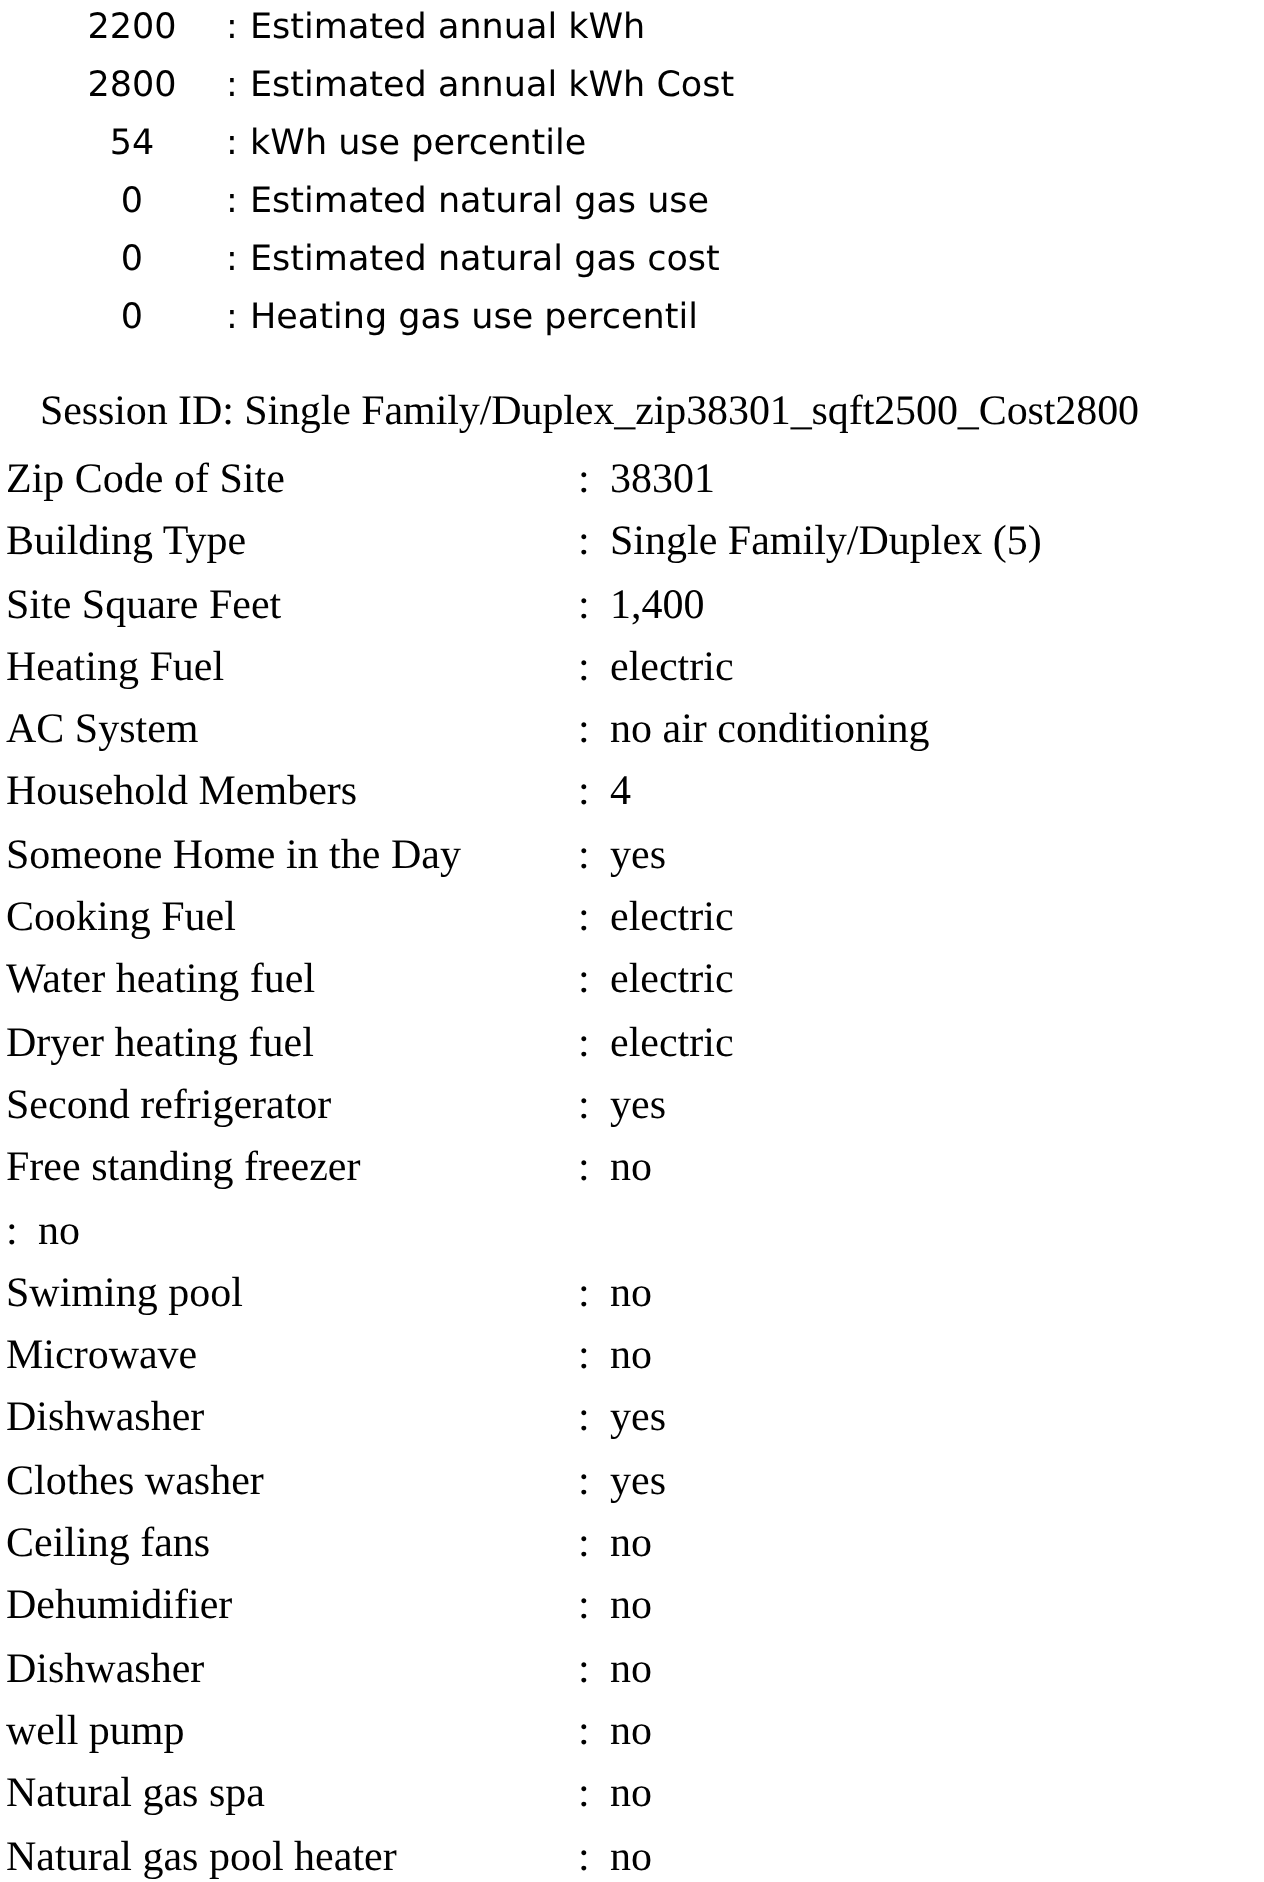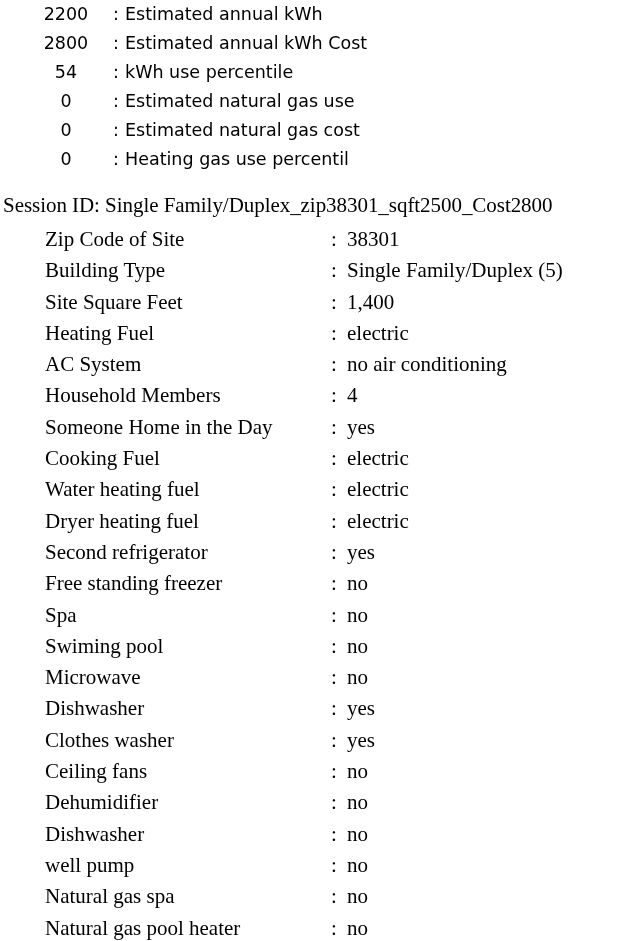--- a/index.html
+++ b/index.html
@@ -45,21 +45,21 @@
     text-align: center;
   }
   .summary-row .slabel {
     flex: 1 1 auto;
     padding-left: 2px;
   }
 
   
   #session-line {
     position: absolute;
-    left: 3px;
+    left: 20px;
     top: 192px;
     font-family: "Liberation Serif", "DejaVu Serif", serif;
     font-size: 21px;
     line-height: 26px;
     white-space: nowrap;
     letter-spacing: -0.05px;
   }
 
   
   #details-table {
@@ -73,21 +73,20 @@
     align-items: baseline;
     height: 31.3px;
     font-family: "Liberation Serif", "DejaVu Serif", serif;
     font-size: 21px;
     line-height: 31.3px;
     white-space: nowrap;
   }
   .detail-row .dlabel {
     flex: 0 0 286px;
     width: 286px;
-    margin-left: 42px;
   }
   .detail-row .dcolon {
     flex: 0 0 16px;
     width: 16px;
   }
   .detail-row .dvalue {
     flex: 1 1 auto;
   }
 </style>
 </head>
@@ -183,21 +182,20 @@
     <span class="dlabel">Second refrigerator</span>
     <span class="dcolon">:</span>
     <span class="dvalue">yes</span>
   </div>
   <div class="detail-row">
     <span class="dlabel">Free standing freezer</span>
     <span class="dcolon">:</span>
     <span class="dvalue">no</span>
   </div>
   <div class="detail-row">
-    <span class="dlabel">Spa</span>
     <span class="dcolon">:</span>
     <span class="dvalue">no</span>
   </div>
   <div class="detail-row">
     <span class="dlabel">Swiming pool</span>
     <span class="dcolon">:</span>
     <span class="dvalue">no</span>
   </div>
   <div class="detail-row">
     <span class="dlabel">Microwave</span>

